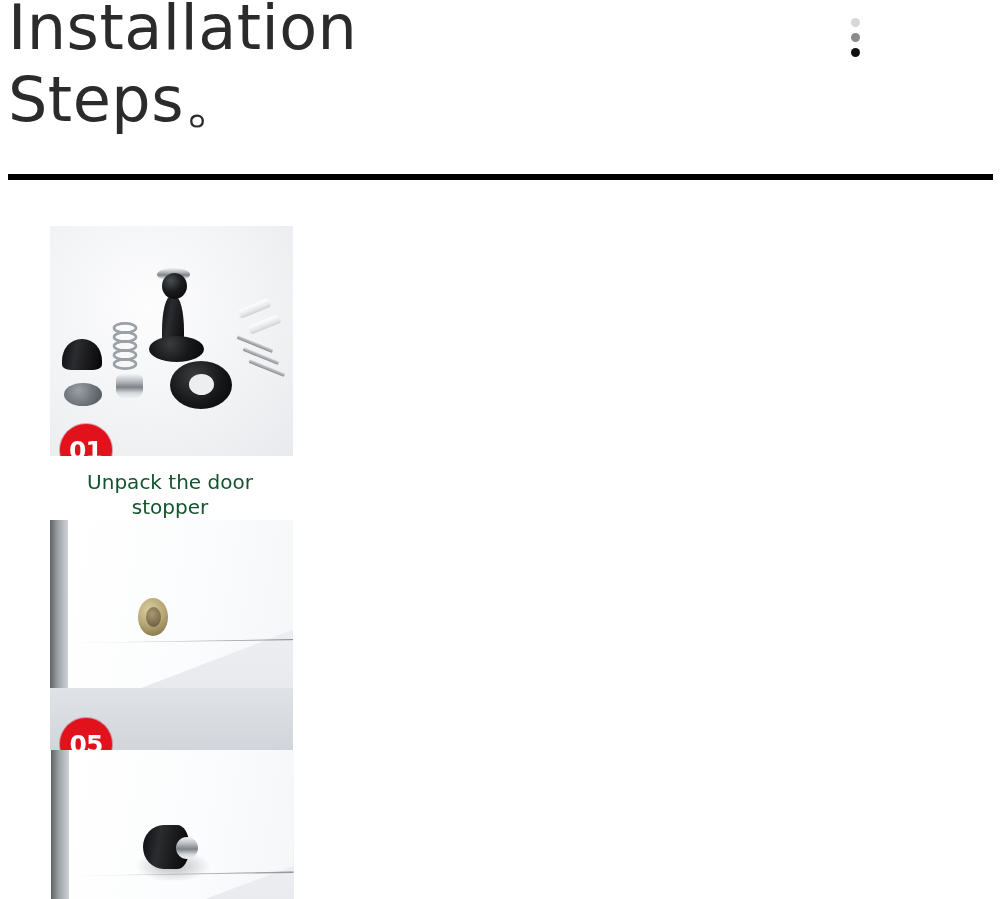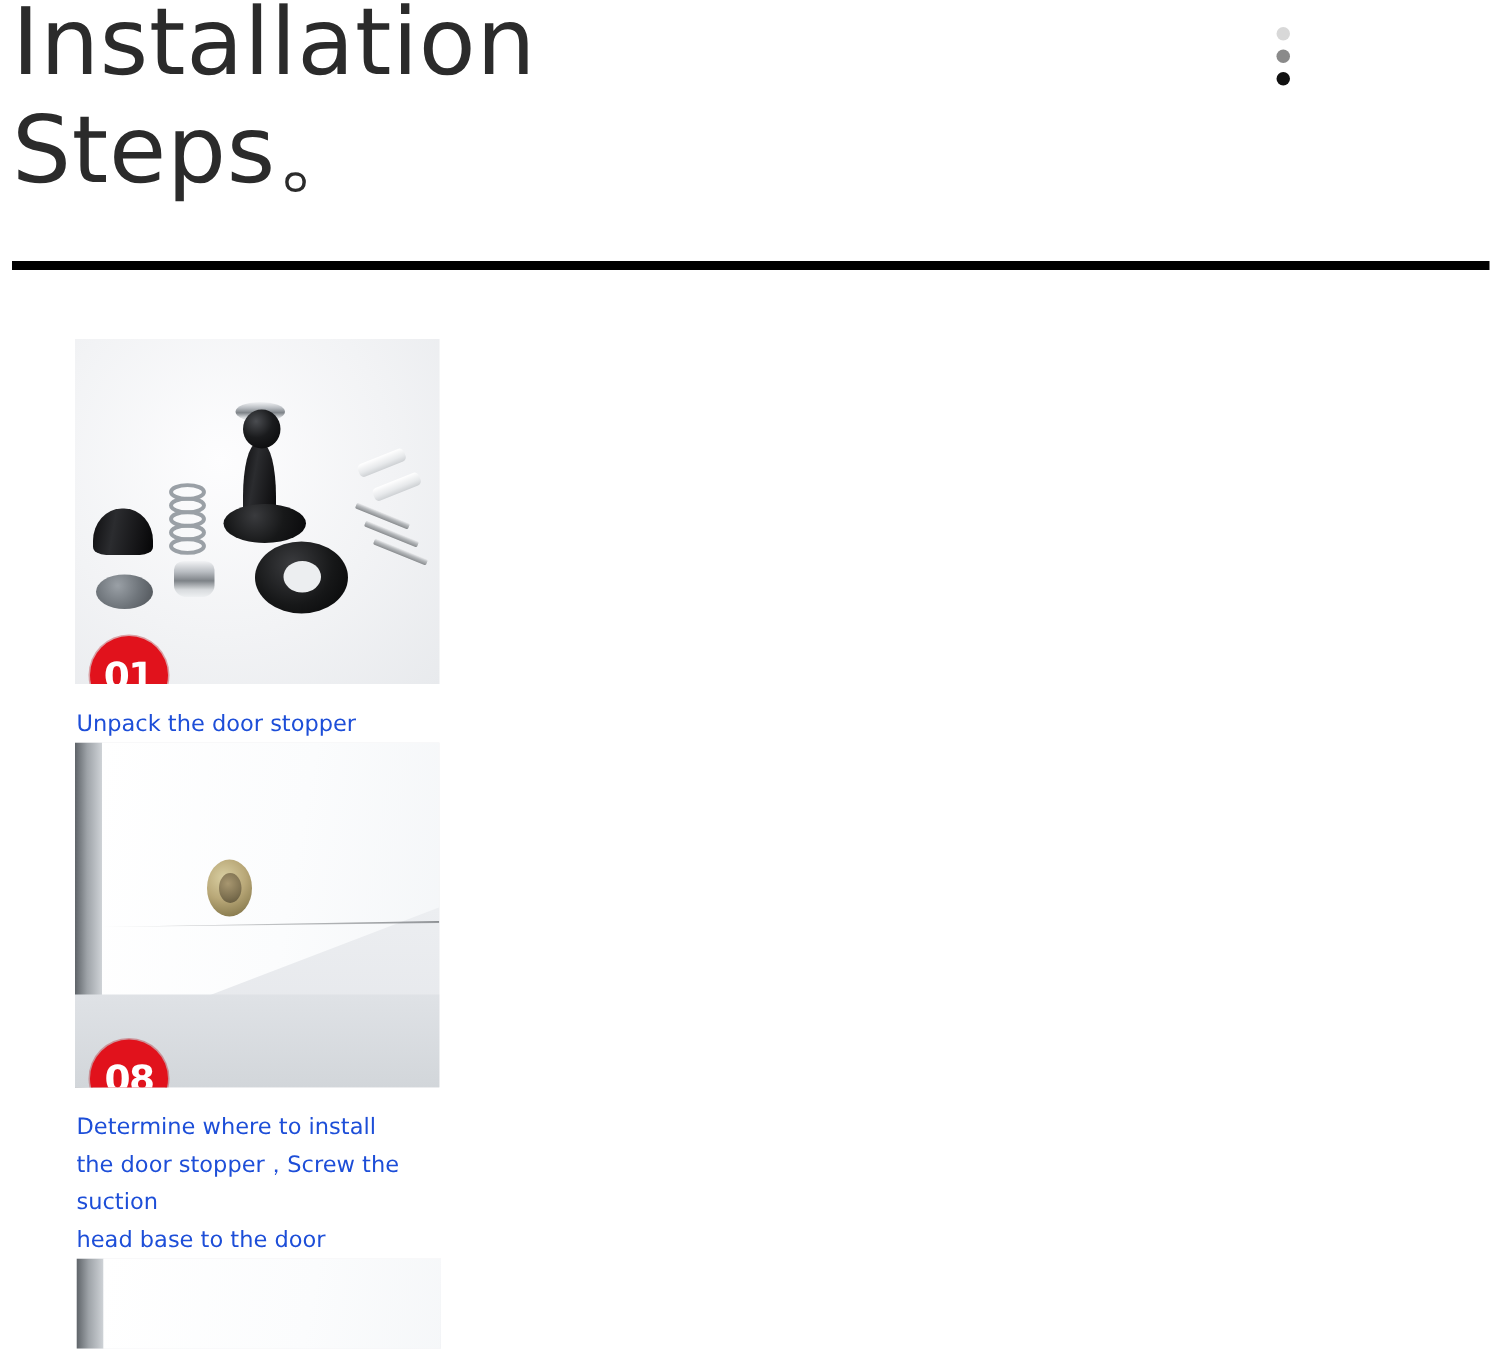--- a/index.html
+++ b/index.html
@@ -108,24 +108,25 @@
     letter-spacing: -1px;
     display: flex;
     align-items: center;
     justify-content: center;
     z-index: 6;
     box-shadow: 0 0 0 1px rgba(180,10,18,0.35);
   }
   .caption {
     margin-top: 14px;
     width: 238px;
+    text-align: center;
     font-family: "DejaVu Sans", sans-serif;
-    font-size: 15px;
+    font-size: 20px;
     line-height: 25px;
-    color: #1d4ed8;
+    color: #14532d;
     white-space: pre-line;
   }
   .steps-row.row2 { margin-top: 130px; }
 
   
   .scene { position: absolute; inset: 0; }
 
   
   .bg-wallfloor {
     background:
@@ -289,25 +290,22 @@
 
     <div class="step-cell c1">
       <div class="photo">
         <div class="scene bg-wallfloor"></div>
         <div class="door-edge-dark" style="left:0;top:0;width:18px;height:230px;"></div>
         <div class="door-slab" style="left:18px;top:0;width:225px;height:196px;clip-path:polygon(0 0,100% 0,100% 56%,0 100%);"></div>
         <div class="door-bottom-shadow" style="left:18px;top:116px;width:225px;height:7px;clip-path:polygon(0 100%,100% 44%,100% 62%,0 100%);"></div>
         <div class="floor-band" style="left:0;top:168px;width:243px;height:62px;"></div>
         <div class="brass" style="left:88px;top:78px;width:30px;height:38px;"></div>
         <div class="brass" style="left:96px;top:87px;width:15px;height:20px;background:radial-gradient(circle at 40% 35%,#a89770 0%,#7d7050 60%,#5b5238 100%);"></div>
-        <div class="badge">08</div>
-      </div>
-      <div class="caption">Determine where to install
-the door stopper，Screw the suction
-head base to the door</div>
+        <div class="badge">05</div>
+      </div>
     </div>
 
     <div class="step-cell c2">
       <div class="photo">
         <div class="scene bg-wallfloor"></div>
         <div class="door-edge-dark" style="left:0;top:0;width:18px;height:230px;"></div>
         <div class="door-slab" style="left:18px;top:0;width:225px;height:200px;clip-path:polygon(0 0,100% 0,100% 58%,0 100%);"></div>
         <div class="door-bottom-shadow" style="left:18px;top:118px;width:225px;height:8px;clip-path:polygon(0 100%,100% 44%,100% 64%,0 100%);"></div>
         <div class="floor-band" style="left:0;top:172px;width:243px;height:58px;"></div>
         <div class="shadow-soft" style="left:84px;top:100px;width:76px;height:32px;"></div>

